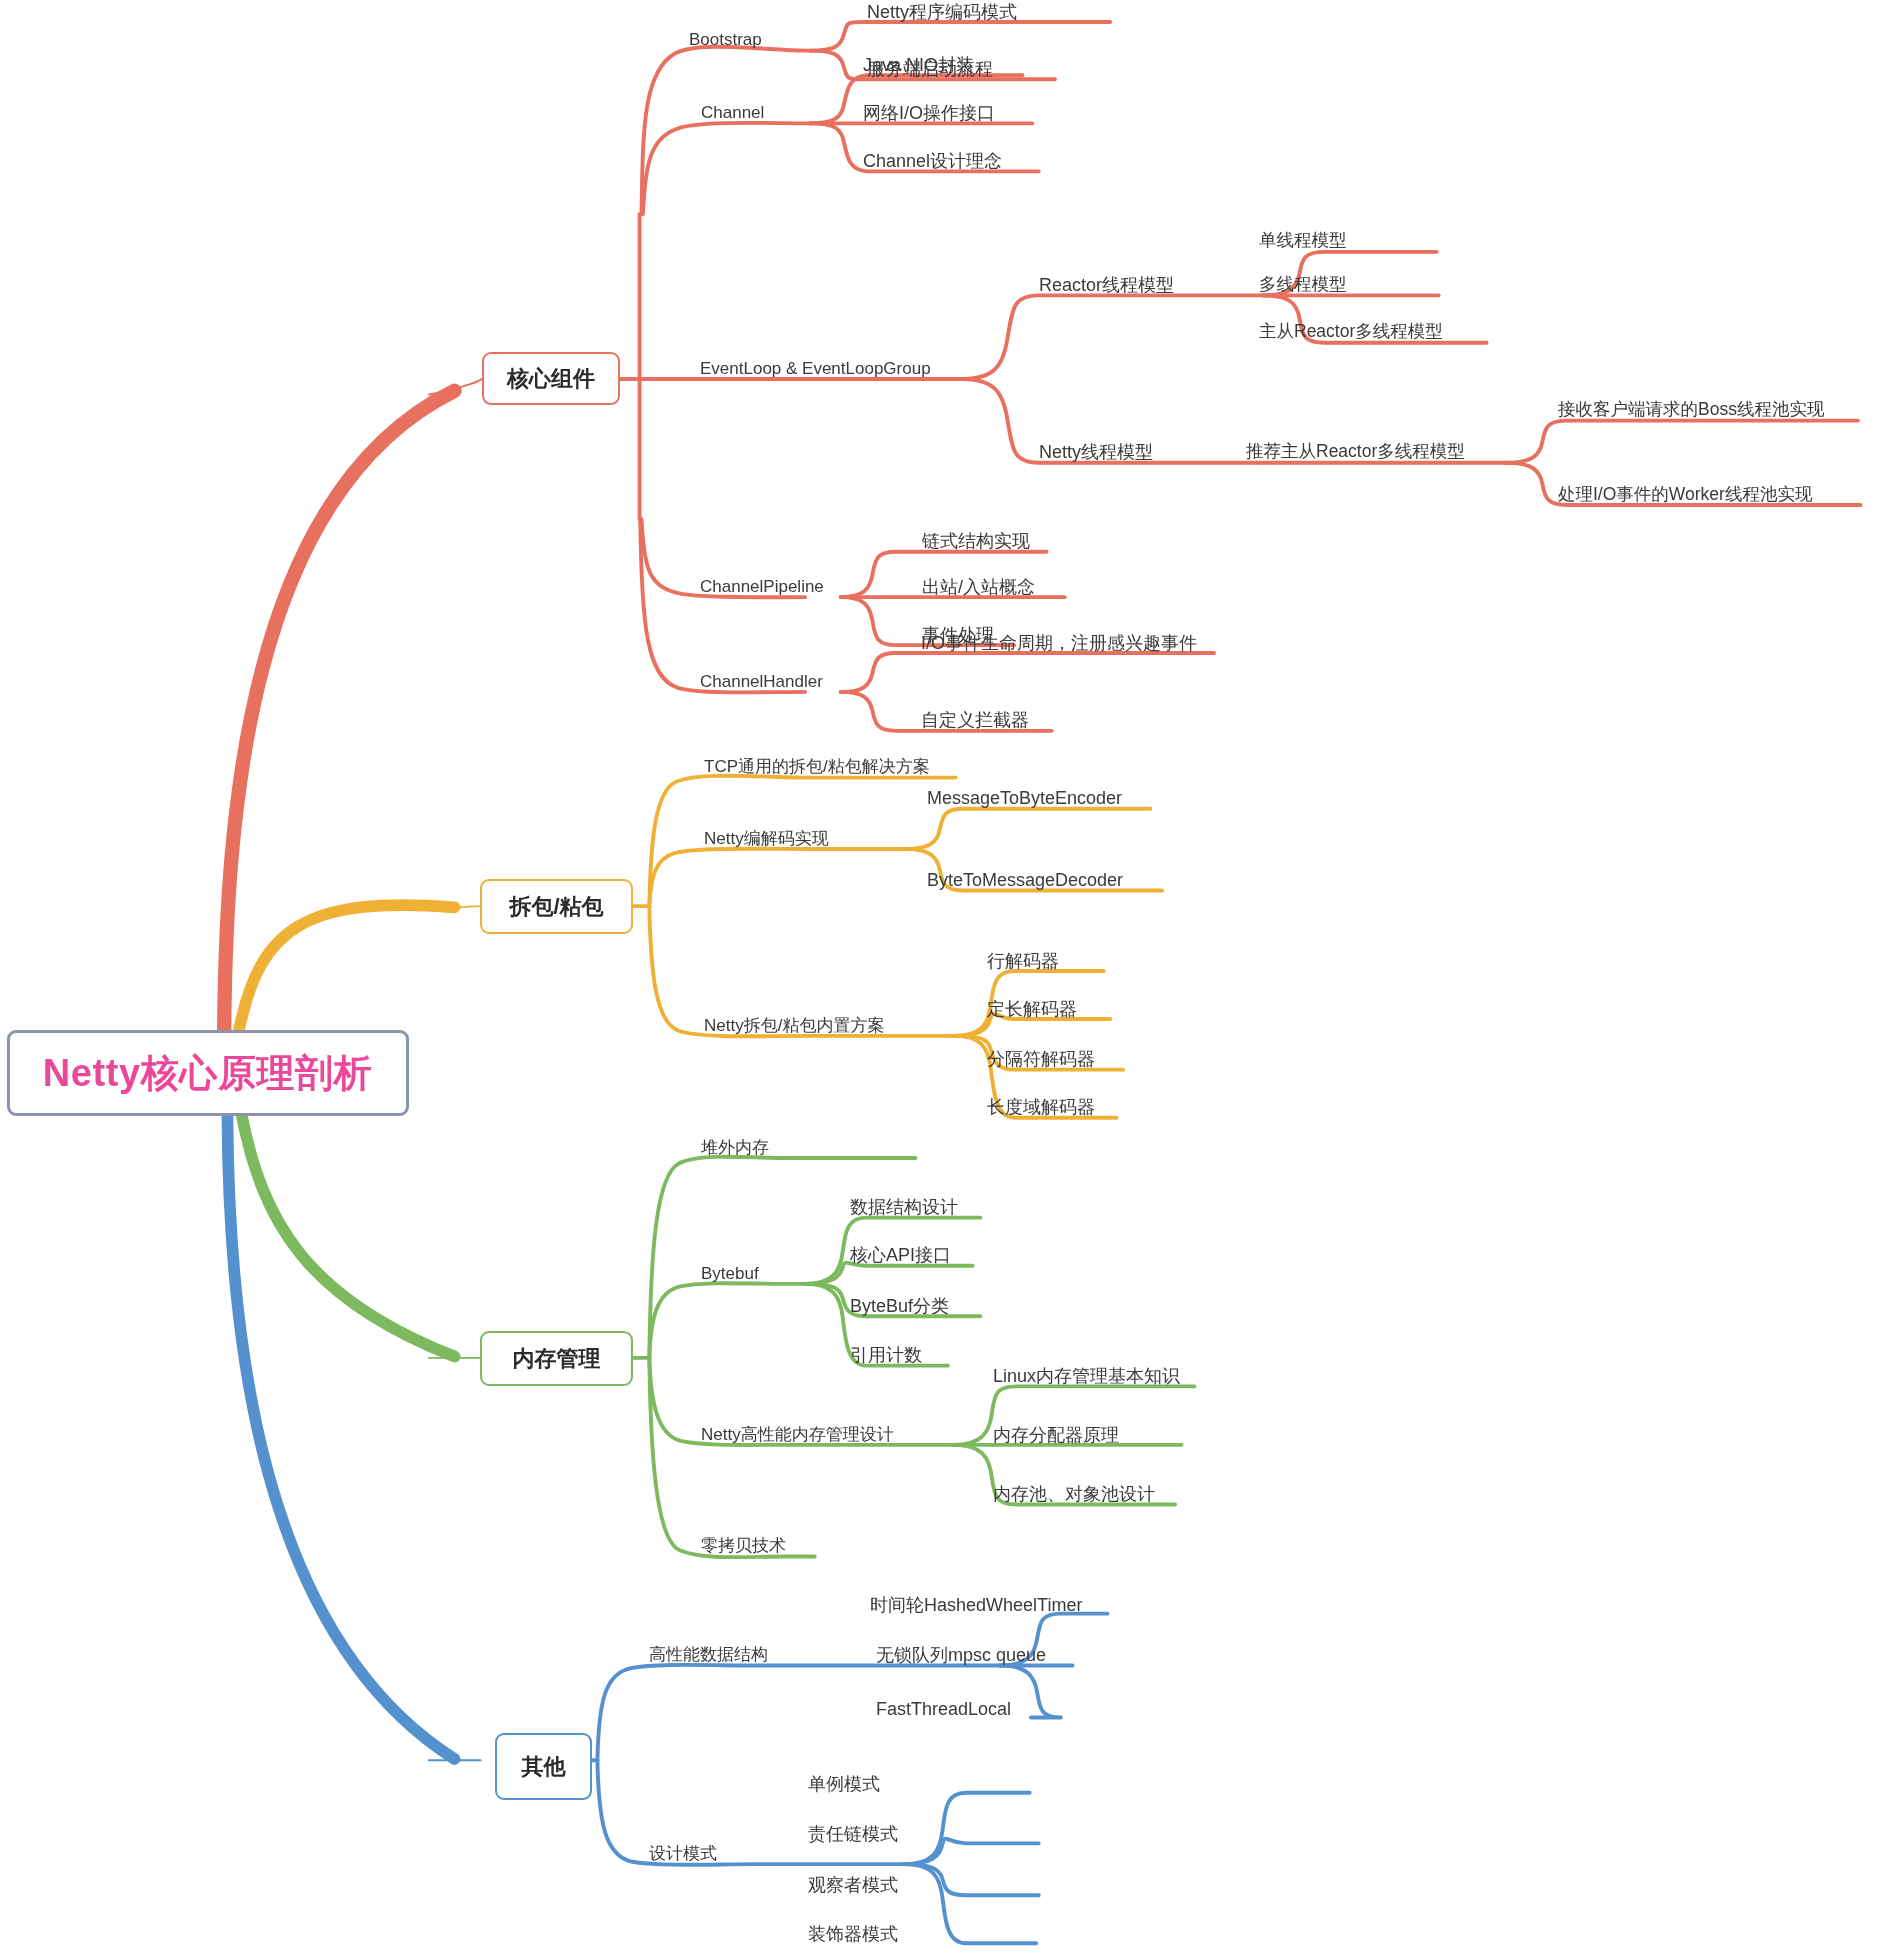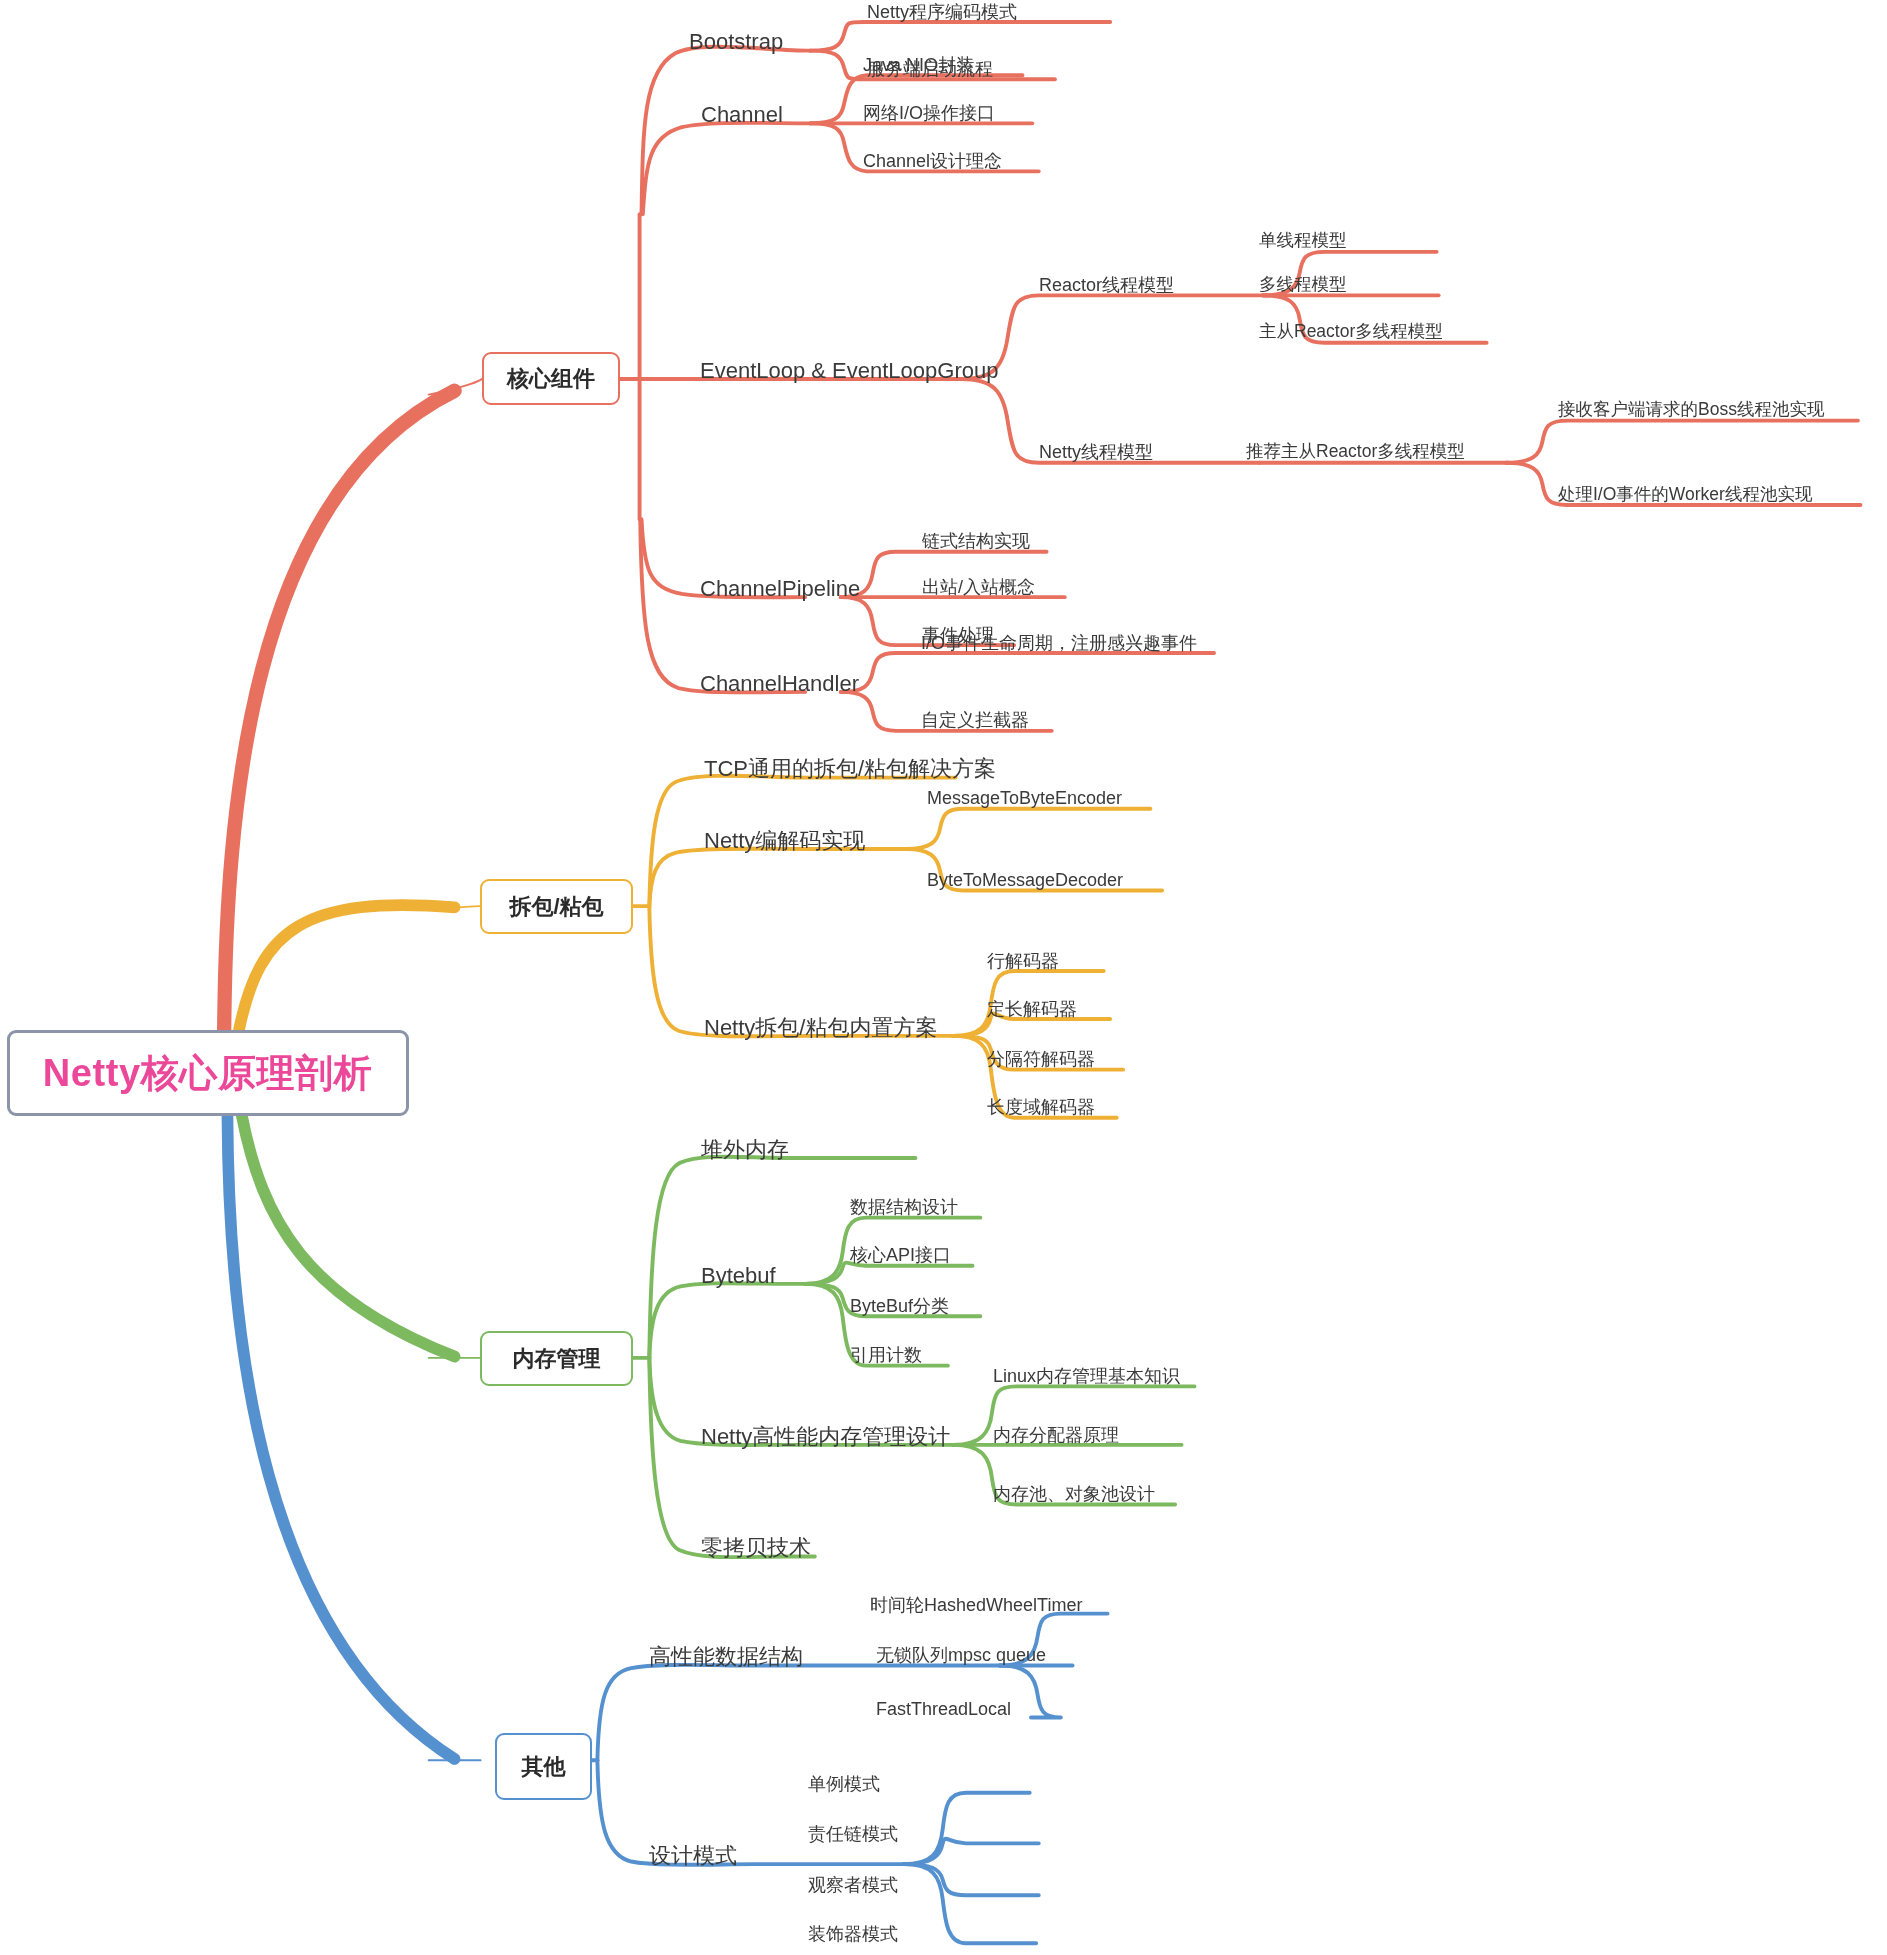--- a/index.html
+++ b/index.html
@@ -16,21 +16,21 @@
 
   
   .l1{border:2.6px solid #888;border-radius:9px;font-weight:bold;font-size:22px;color:#2b2b2b;padding:0 11.7px;}
   .l1.red{border-color:#e8705e;}
   .l1.yellow{border-color:#efb135;}
   .l1.green{border-color:#7cb95f;}
   .l1.blue{border-color:#5590cf;}
 
   
   .lbl{position:absolute;white-space:nowrap;color:#3a3a3a;font-size:19px;line-height:1;}
-  .lbl.l2{font-size:22px;}
+  .lbl.l2{font-size:17px;}
   .lbl.l3{font-size:18px;}
   .lbl.l4{font-size:17.5px;}
 </style>
 </head>
 <body>
 
 <div id="stage">
 
   <svg id="wires" viewBox="0 0 2908 3012" xmlns="http://www.w3.org/2000/svg">
     <g fill="none" stroke-linecap="round" stroke-linejoin="round">

